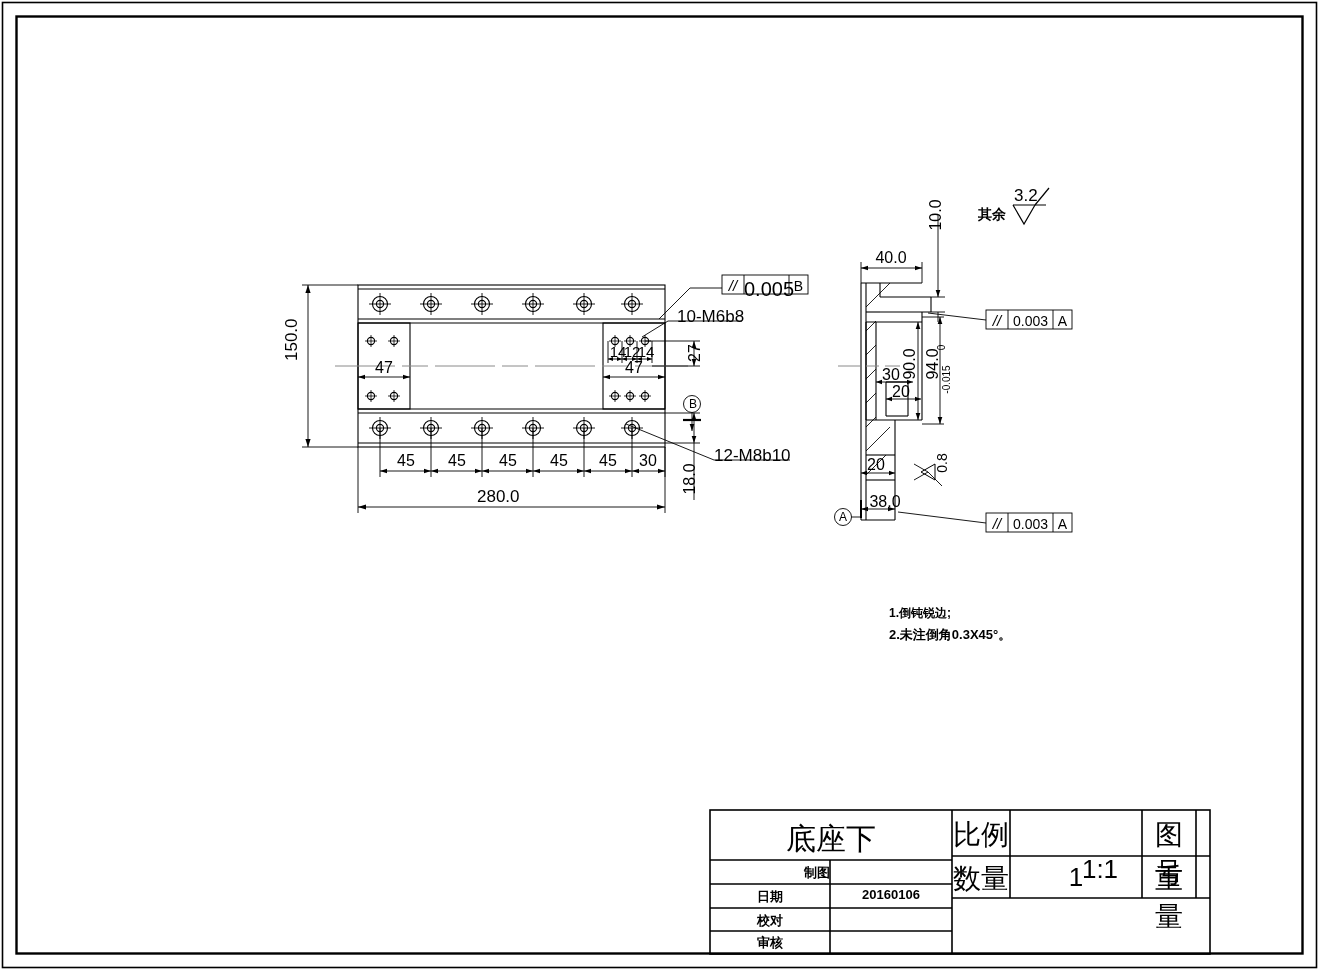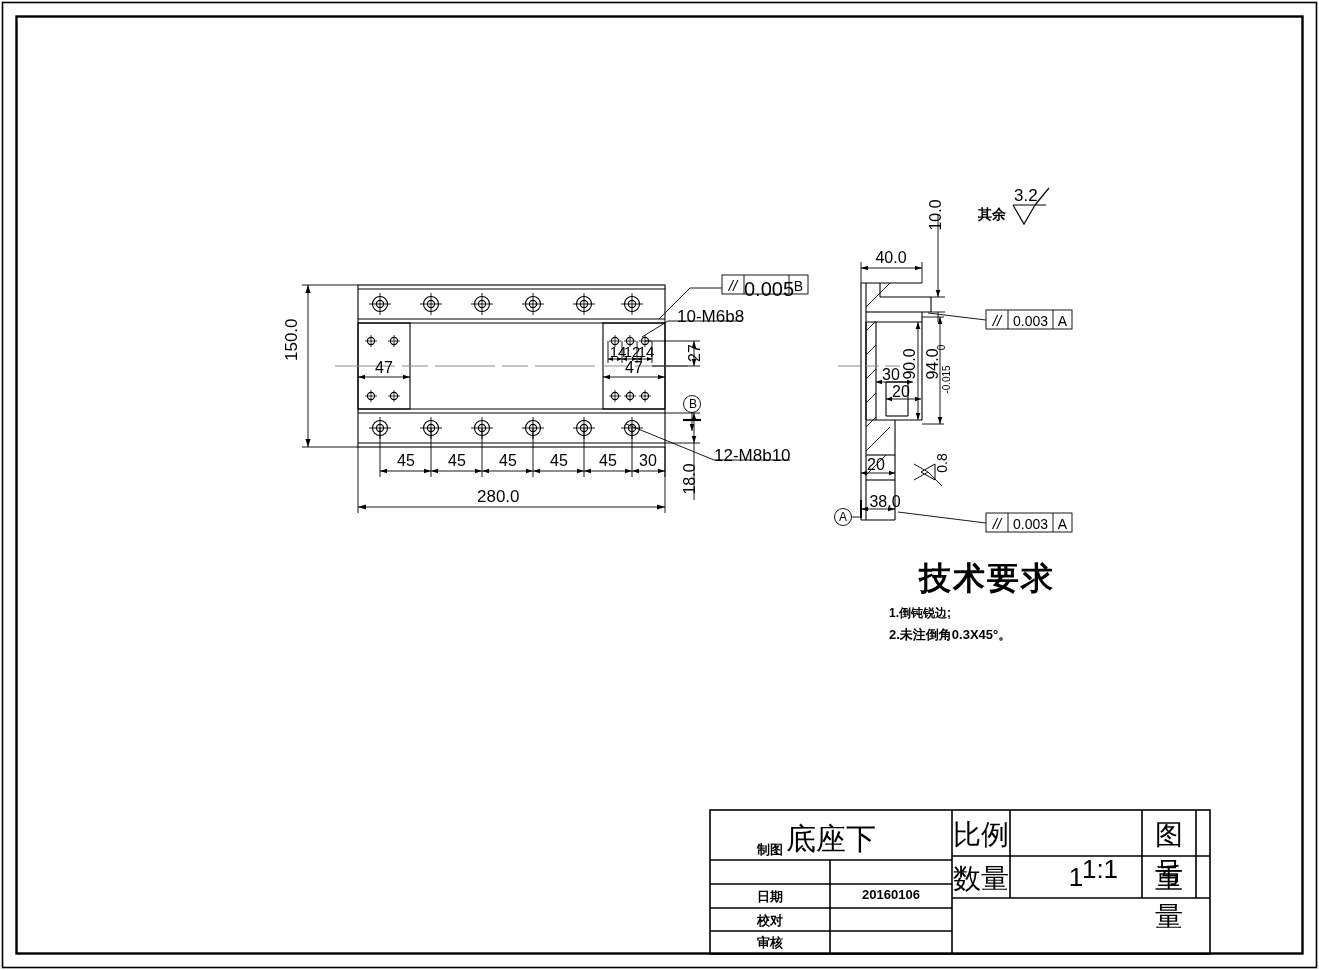--- a/index.html
+++ b/index.html
@@ -463,27 +463,26 @@
 <div style="position:absolute;left:1008px;top:313px;width:45px;text-align:center;font-size:14px;">0.003</div>
 <div style="position:absolute;left:1053px;top:313px;width:19px;text-align:center;font-size:14px;">A</div>
 
 <div style="position:absolute;left:986px;top:515px;width:22px;text-align:center;font-size:15px;font-style:italic;">//</div>
 <div style="position:absolute;left:1008px;top:516px;width:45px;text-align:center;font-size:14px;">0.003</div>
 <div style="position:absolute;left:1053px;top:516px;width:19px;text-align:center;font-size:14px;">A</div>
 
 <div style="position:absolute;left:978px;top:206px;font-size:14px;font-weight:bold;">其余</div>
 <div style="position:absolute;left:1014px;top:186px;font-size:17px;">3.2</div>
 
-<div style="position:absolute;left:919px;top:557px;font-size:32px;font-weight:bold;letter-spacing:2px;">技术要求</div>
 <div style="position:absolute;left:889px;top:605px;font-size:12px;font-weight:bold;">1.倒钝锐边;</div>
 <div style="position:absolute;left:889px;top:626px;font-size:13px;font-weight:bold;">2.未注倒角0.3X45°。</div>
 
 <div style="position:absolute;left:710px;top:819px;width:242px;text-align:center;font-size:30px;">底座下</div>
 
-<div style="position:absolute;left:710px;top:841px;width:120px;text-align:center;font-size:13px;font-weight:bold;">制图</div>
+<div style="position:absolute;left:710px;top:864px;width:120px;text-align:right;font-size:13px;font-weight:bold;">制图</div>
 <div style="position:absolute;left:830px;top:864px;width:122px;text-align:center;font-size:13px;"></div>
 
 <div style="position:absolute;left:710px;top:888px;width:120px;text-align:center;font-size:13px;font-weight:bold;">日期</div>
 <div style="position:absolute;left:830px;top:887px;width:122px;text-align:center;font-size:13px;font-weight:bold;">20160106</div>
 
 <div style="position:absolute;left:710px;top:912px;width:120px;text-align:center;font-size:13px;font-weight:bold;">校对</div>
 <div style="position:absolute;left:830px;top:912px;width:122px;text-align:center;font-size:13px;"></div>
 
 <div style="position:absolute;left:710px;top:934px;width:120px;text-align:center;font-size:13px;font-weight:bold;">审核</div>
 <div style="position:absolute;left:830px;top:934px;width:122px;text-align:center;font-size:13px;"></div>

